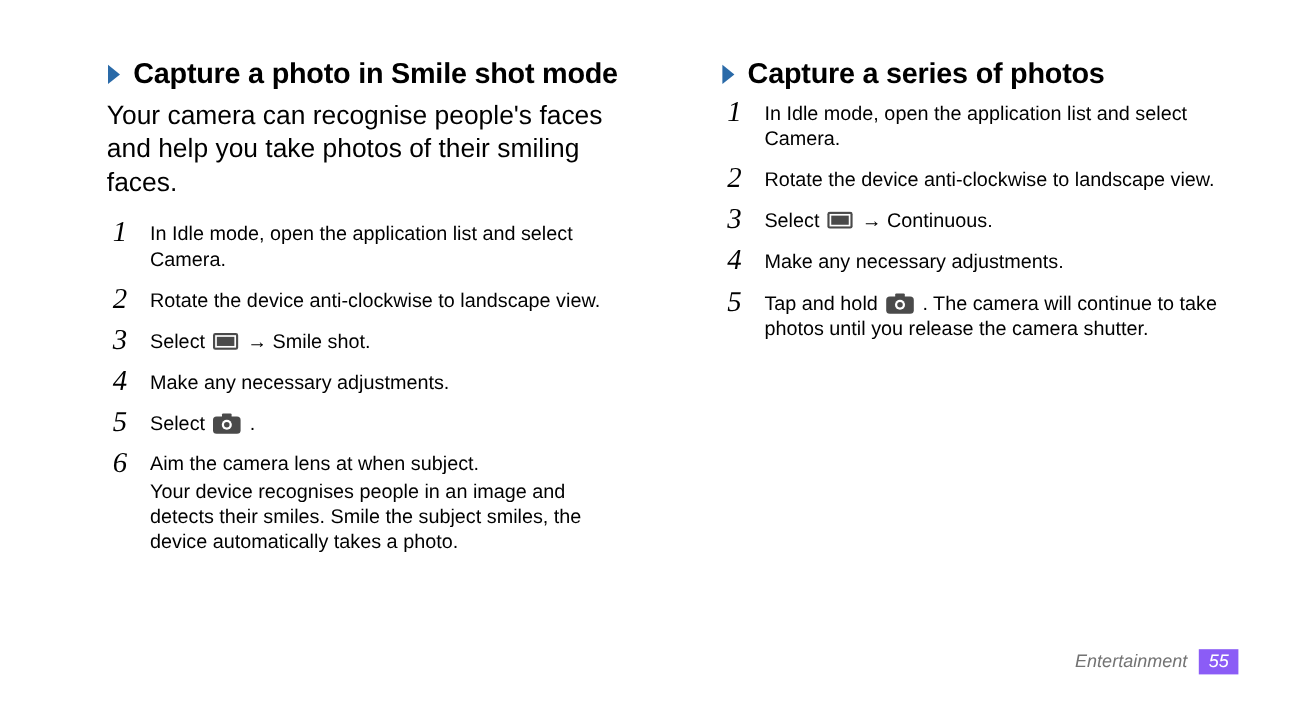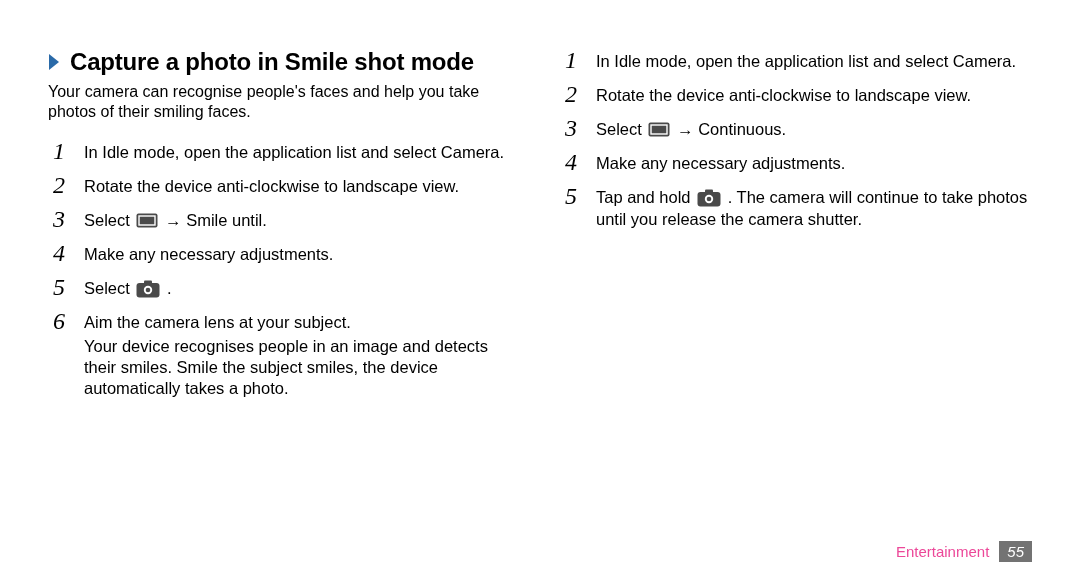--- a/index.html
+++ b/index.html
@@ -11,36 +11,37 @@
     position: relative;
   }
   .page {
     display: flex;
     padding: 48px 48px 0 48px;
     gap: 40px;
   }
   .col {
     flex: 1;
     min-width: 0;
+    margin-left: 41px;
   }
   .section-title {
     display: flex;
     align-items: center;
     gap: 8px;
     font-size: 24px;
     font-weight: 700;
     margin-bottom: 6px;
     letter-spacing: -0.2px;
   }
   .chev {
     display: inline-block;
   }
   .chev svg { display: block; }
   .intro {
-    font-size: 16px;
+    font-size: 22px;
     line-height: 1.28;
     margin-bottom: 16px;
   }
   .steps {
     list-style: none;
     counter-reset: step;
   }
   .steps li {
     display: flex;
     gap: 14px;
@@ -79,24 +80,25 @@
   .footer {
     position: absolute;
     right: 48px;
     bottom: 24px;
     display: flex;
     align-items: center;
     gap: 10px;
     font-size: 15px;
   }
   .footer-section {
-    color: #ec4899;
+    font-style: italic;
+    color: #737373;
   }
   .footer-page {
-    background: #737373;
+    background: #8b5cf6;
     color: #fff;
     padding: 2px 8px;
     font-style: italic;
     font-size: 15px;
   }
 </style>
 </head>
 <body>
 
 <div class="page">
@@ -123,21 +125,21 @@
           <div class="step-body">
             <div>Rotate the device anti-clockwise to landscape view.</div>
           </div>
         </li>
         <li>
           <div class="step-num">3</div>
           <div class="step-body">
             <div>Select <span class="icon-rect"><svg width="22" height="15" viewBox="0 0 22 15">
                   <rect x="0.5" y="0.5" width="21" height="14" rx="2" fill="#4a4a4a"></rect>
                   <rect x="3" y="3" width="16" height="9" fill="none" stroke="#fff" stroke-width="1.4"></rect>
-                </svg></span> → <span class="bold">Smile until</span>.</div>
+                </svg></span> → <span class="bold">Smile shot</span>.</div>
           </div>
         </li>
         <li>
           <div class="step-num">4</div>
           <div class="step-body">
             <div>Make any necessary adjustments.</div>
           </div>
         </li>
         <li>
           <div class="step-num">5</div>
@@ -146,28 +148,36 @@
                   <rect x="0.5" y="3" width="23" height="14.5" rx="3" fill="#4a4a4a"></rect>
                   <rect x="8" y="0.5" width="8" height="4" rx="1" fill="#4a4a4a"></rect>
                   <circle cx="12" cy="10" r="4.2" fill="#fff"></circle>
                   <circle cx="12" cy="10" r="2.3" fill="#4a4a4a"></circle>
                 </svg></span> .</div>
           </div>
         </li>
         <li>
           <div class="step-num">6</div>
           <div class="step-body">
-            <div>Aim the camera lens at your subject.</div>
+            <div>Aim the camera lens at when subject.</div>
             <div class="step-extra">Your device recognises people in an image and detects their smiles. Smile the subject smiles, the device automatically takes a photo.</div>
           </div>
         </li>
       </ol>
   </div>
 
   <div class="col">
+    <div class="section-title">
+      <span class="chev">
+        <svg width="14" height="20" viewBox="0 0 14 20">
+            <path d="M1 2 L11 10 L1 18 Z" fill="#2a6aa8"></path>
+          </svg>
+      </span>
+      <span>Capture a series of photos</span>
+    </div>
     <ol class="steps" id="steps-right">
         <li>
           <div class="step-num">1</div>
           <div class="step-body">
             <div>In Idle mode, open the application list and select <span class="bold">Camera</span>.</div>
           </div>
         </li>
         <li>
           <div class="step-num">2</div>
           <div class="step-body">

